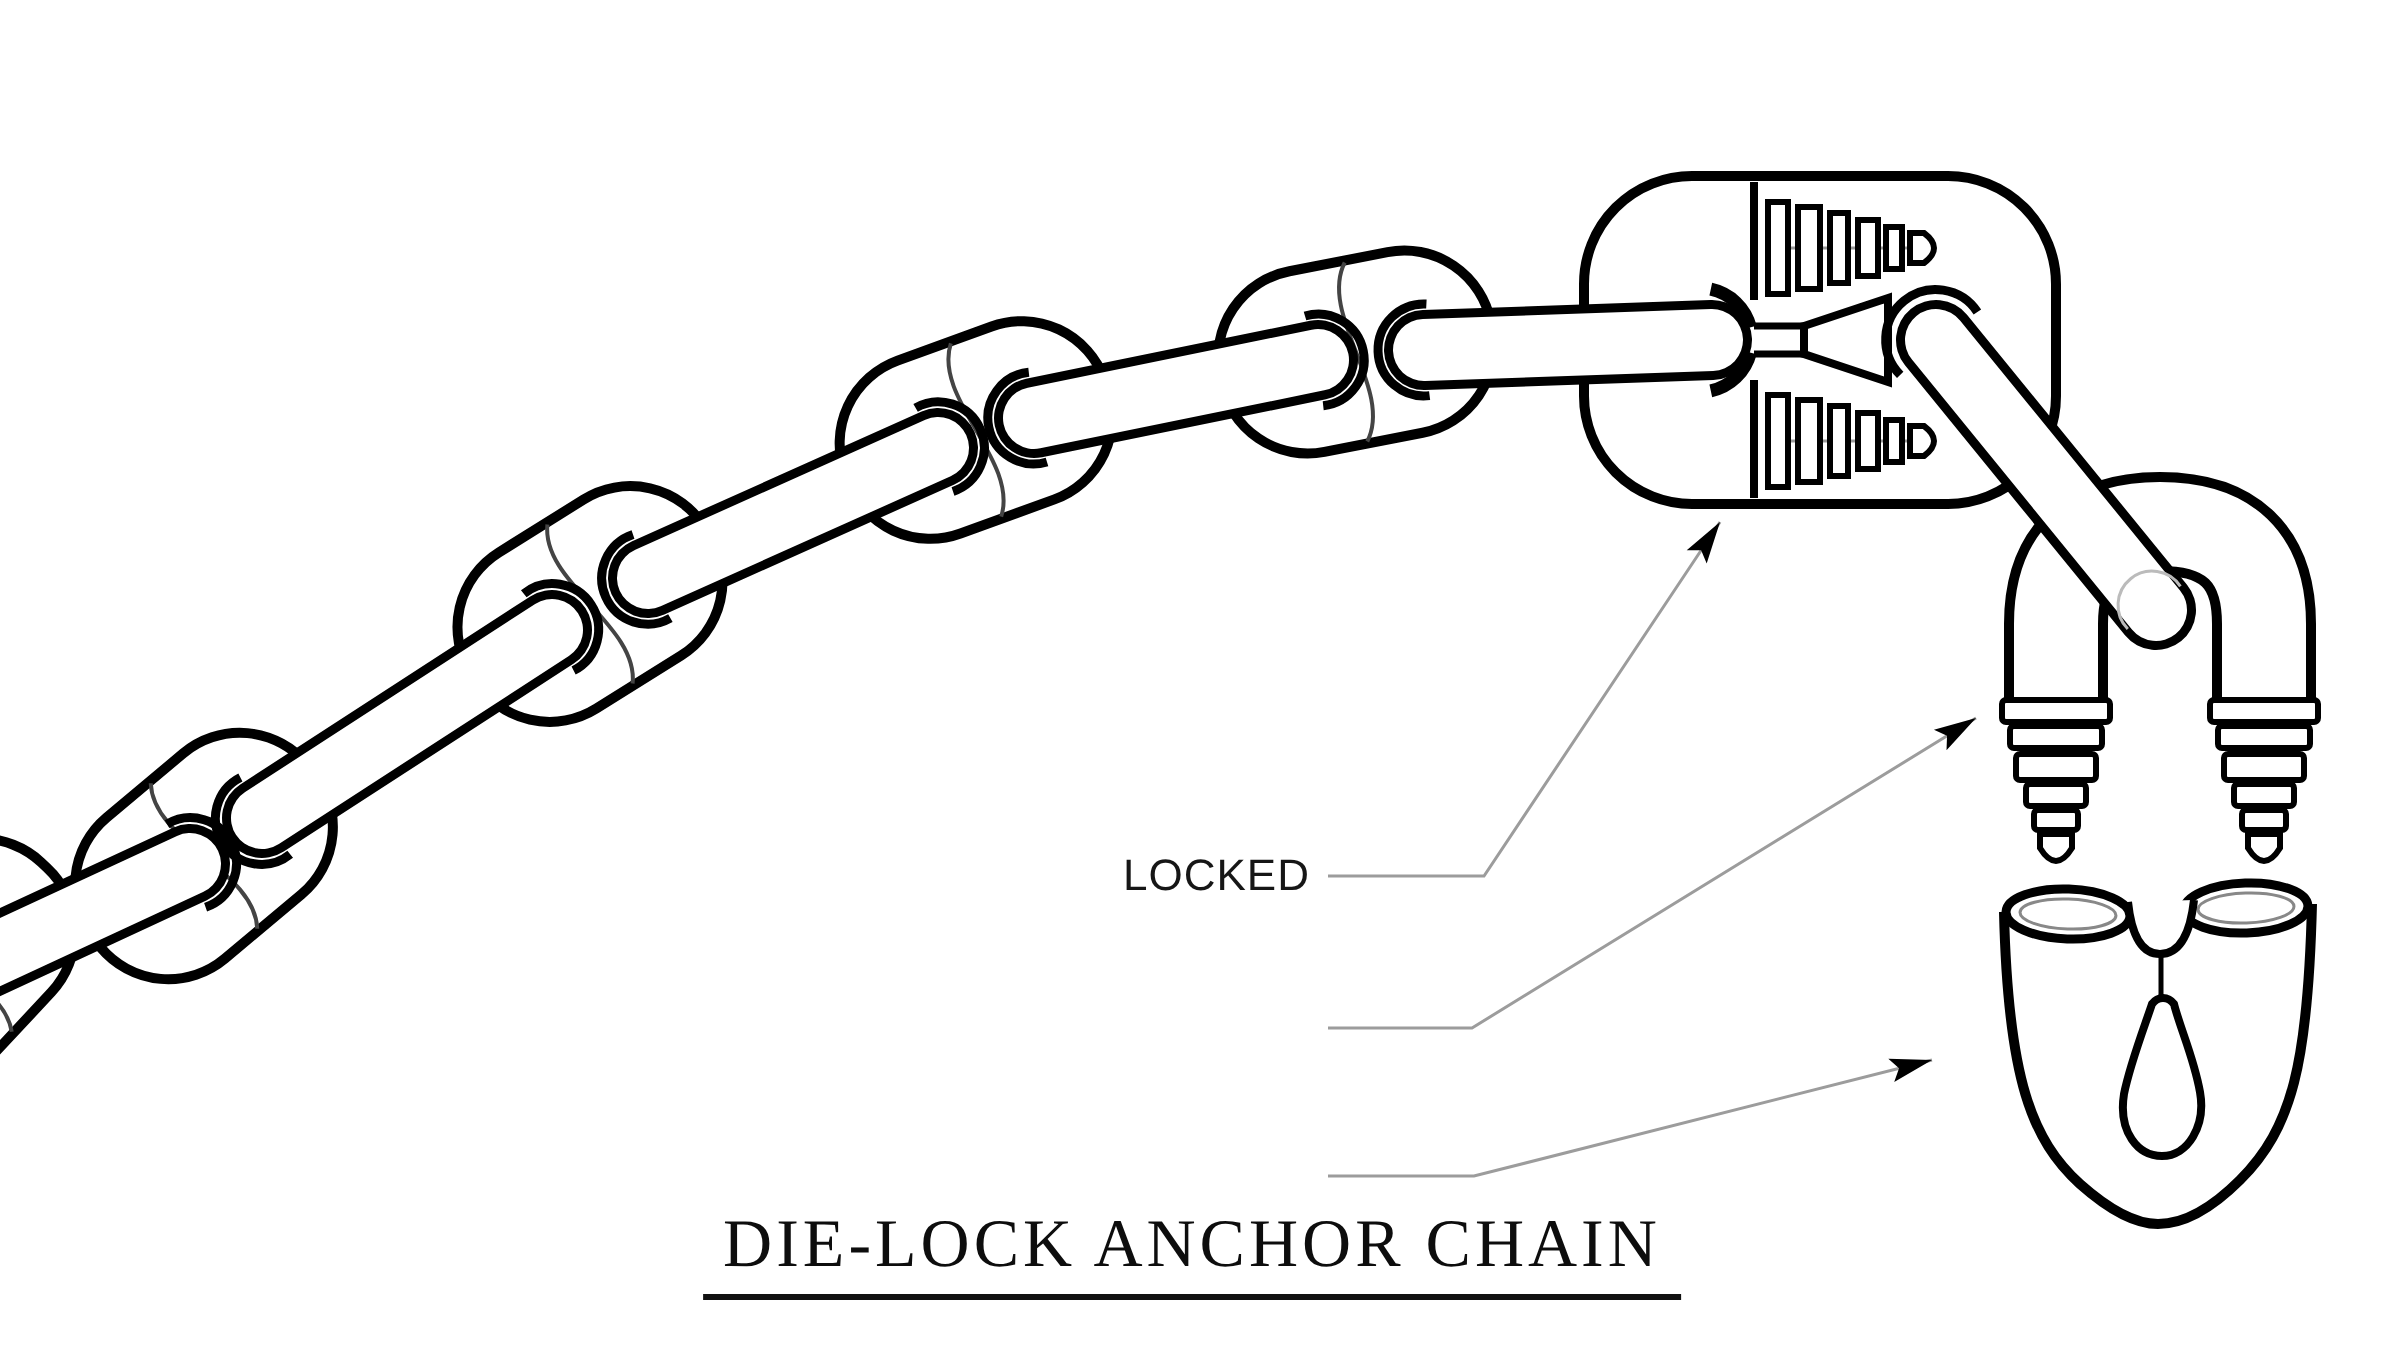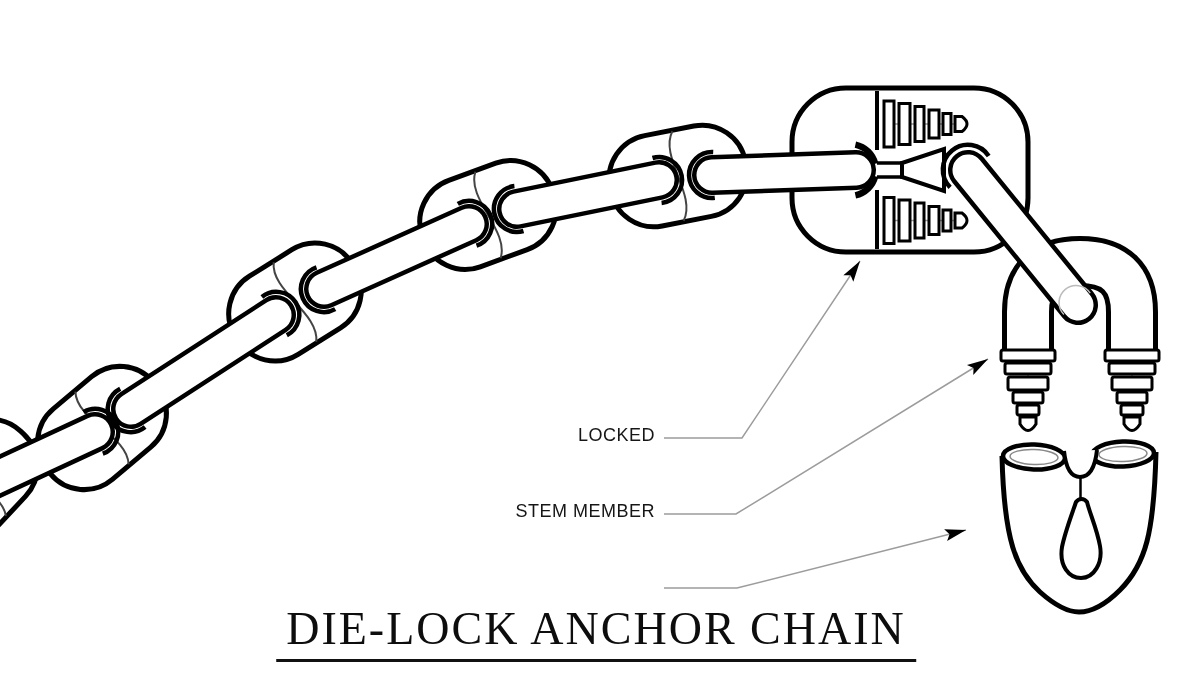--- a/index.html
+++ b/index.html
@@ -8,35 +8,35 @@
     width: 1200px;
     height: 675px;
     background: #ffffff;
     overflow: hidden;
     font-family: "Liberation Sans", sans-serif;
   }
   #art { position: absolute; left: 0; top: 0; }
   .callout {
     position: absolute;
     white-space: nowrap;
-    font-size: 18px;
+    font-size: 22px;
     letter-spacing: 0.5px;
     color: #161616;
     text-align: right;
   }
   #label-locked  { right: 545px; top: 425px; }
   #label-stem    { right: 545px; top: 501px; }
   #label-socket  { right: 545px; top: 575px; }
   #diagram-title {
     position: absolute;
     left: 596px;
     top: 606px;
     transform: translateX(-50%);
     font-family: "Liberation Serif", serif;
-    font-size: 46px;
+    font-size: 34px;
     letter-spacing: 2px;
     color: #0d0d0d;
     white-space: nowrap;
     border-bottom: 3.5px solid #111;
     padding: 0 10px 7px 10px;
     line-height: 1.0;
   }
 </style>
 </head>
 <body>
@@ -161,16 +161,15 @@
         <path d="M664,438 H742 L860,261" fill="none" stroke="#9c9c9c" stroke-width="1.5"></path>
         <path d="M0,0 L-21,6 L-17,0 L-21,-6 Z" fill="#000000" transform="translate(860,261) rotate(-56.3)"></path>
         <path d="M664,514 H736 L988,359" fill="none" stroke="#9c9c9c" stroke-width="1.5"></path>
         <path d="M0,0 L-21,6 L-17,0 L-21,-6 Z" fill="#000000" transform="translate(988,359) rotate(-31.6)"></path>
         <path d="M664,588 H737 L966,530" fill="none" stroke="#9c9c9c" stroke-width="1.5"></path>
         <path d="M0,0 L-21,6 L-17,0 L-21,-6 Z" fill="#000000" transform="translate(966,530) rotate(-14.2)"></path>
       </g>
     </svg>
 
   <div class="callout" id="label-locked">LOCKED</div>
-  <div class="callout" id="label-stem">STEM MEMBER</div>
 
   <div id="diagram-title">DIE-LOCK ANCHOR CHAIN</div>
 </div>
 
 </body></html>

